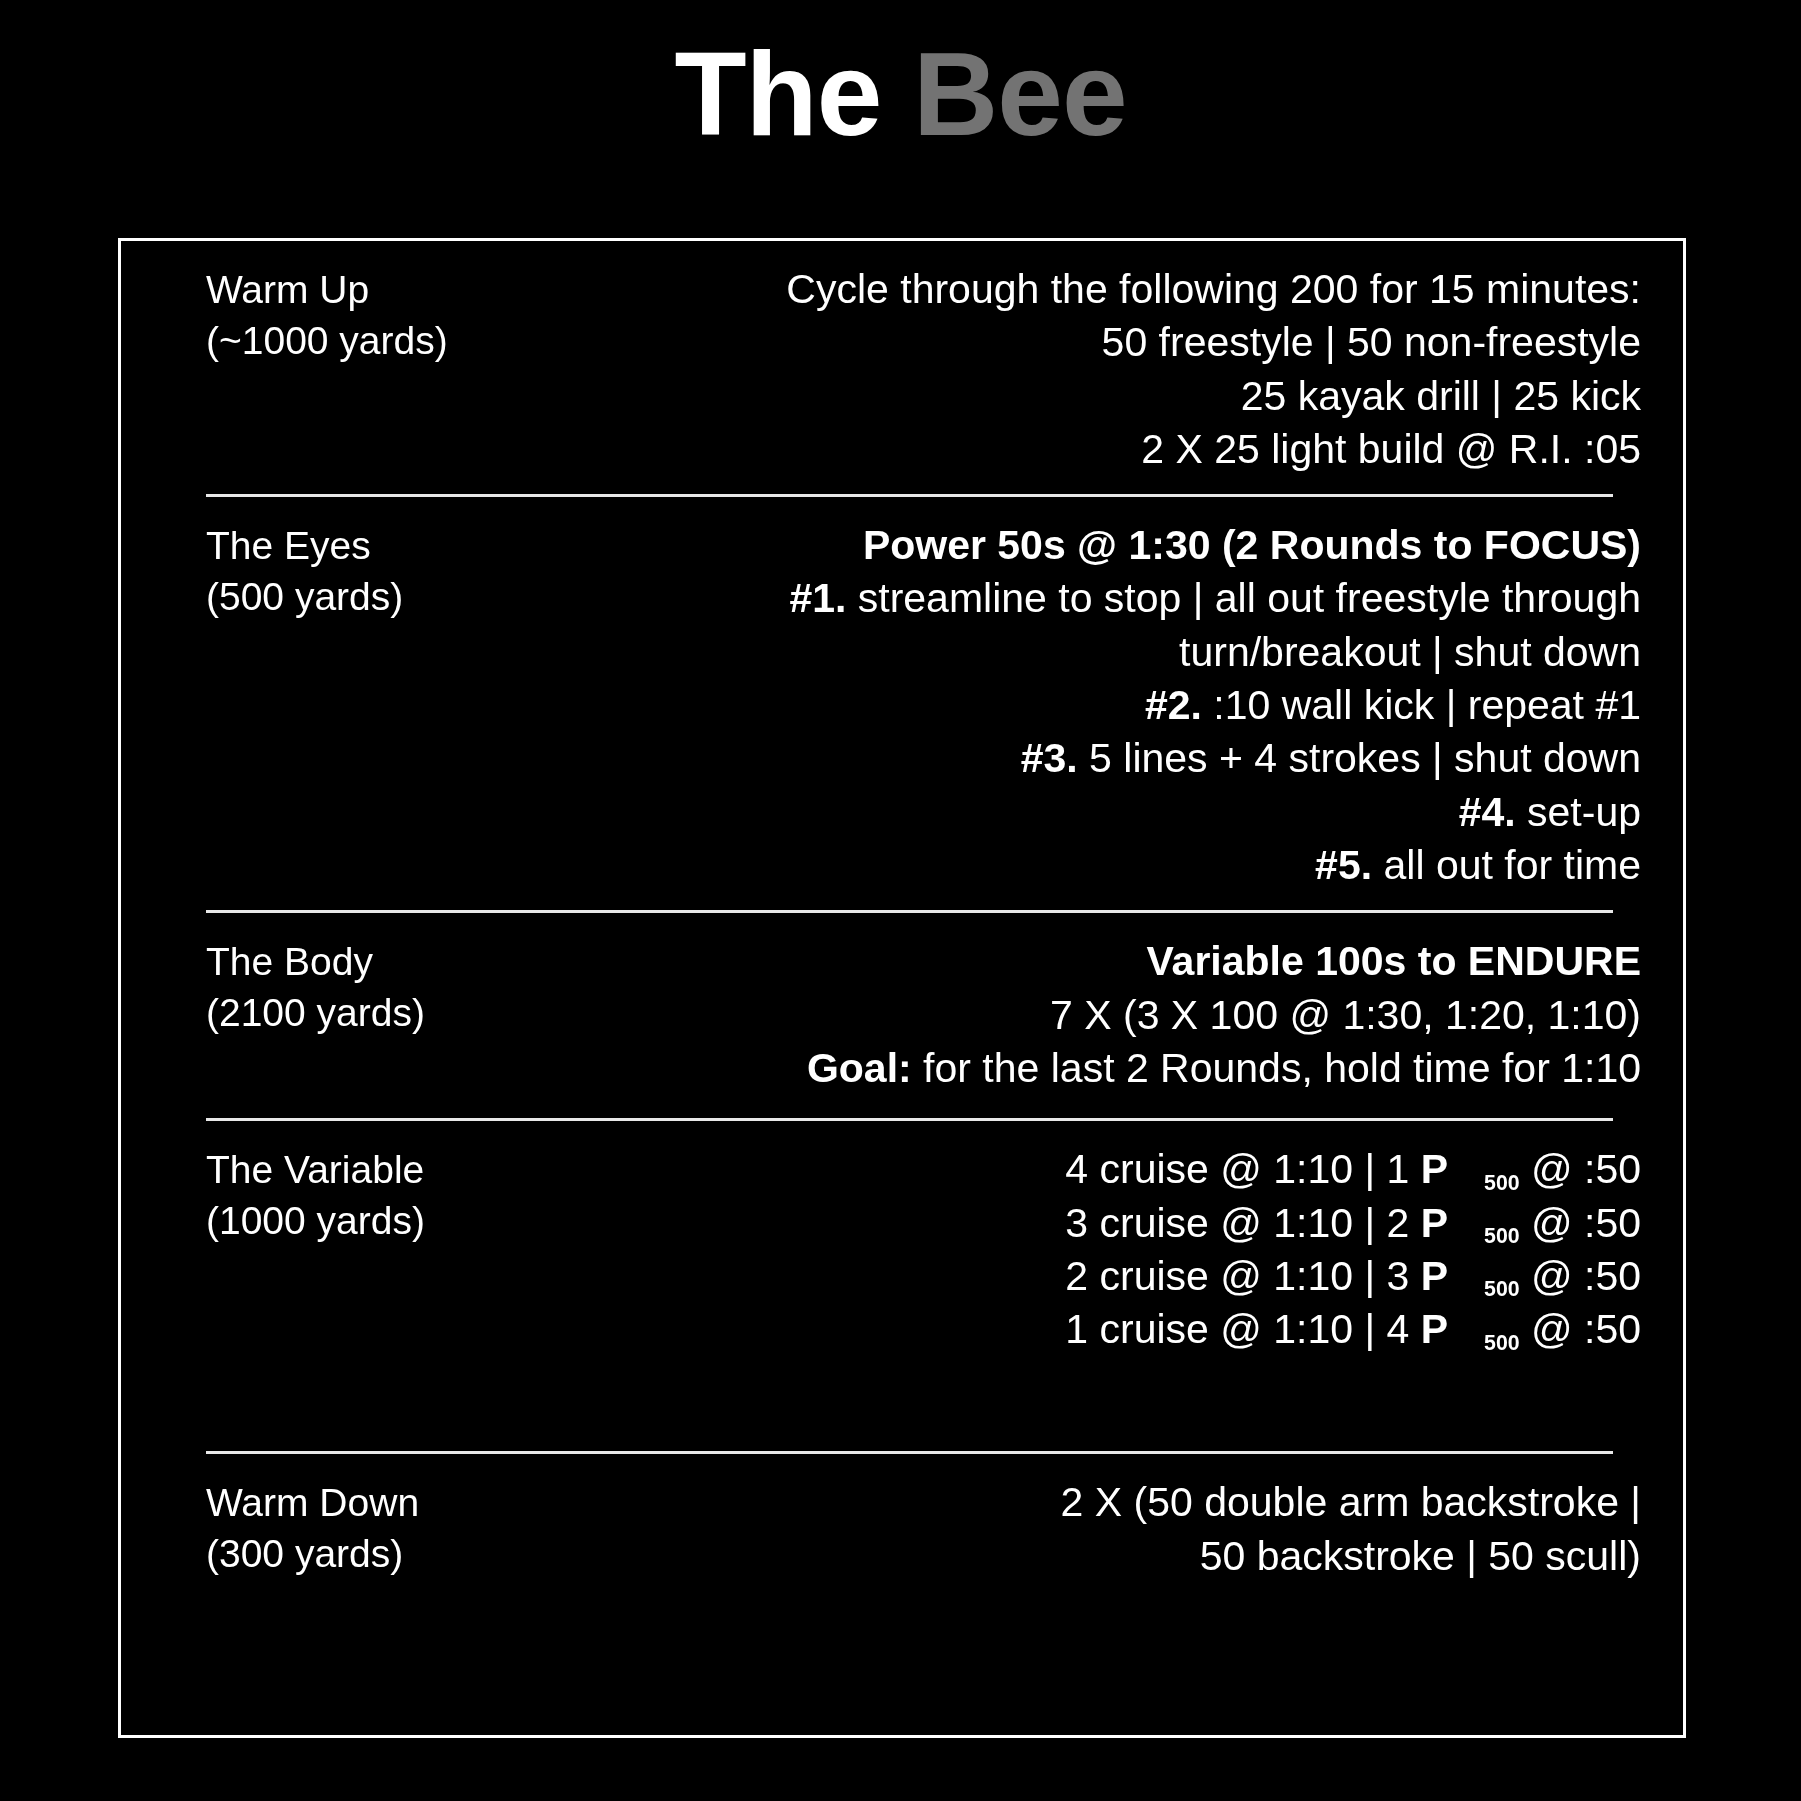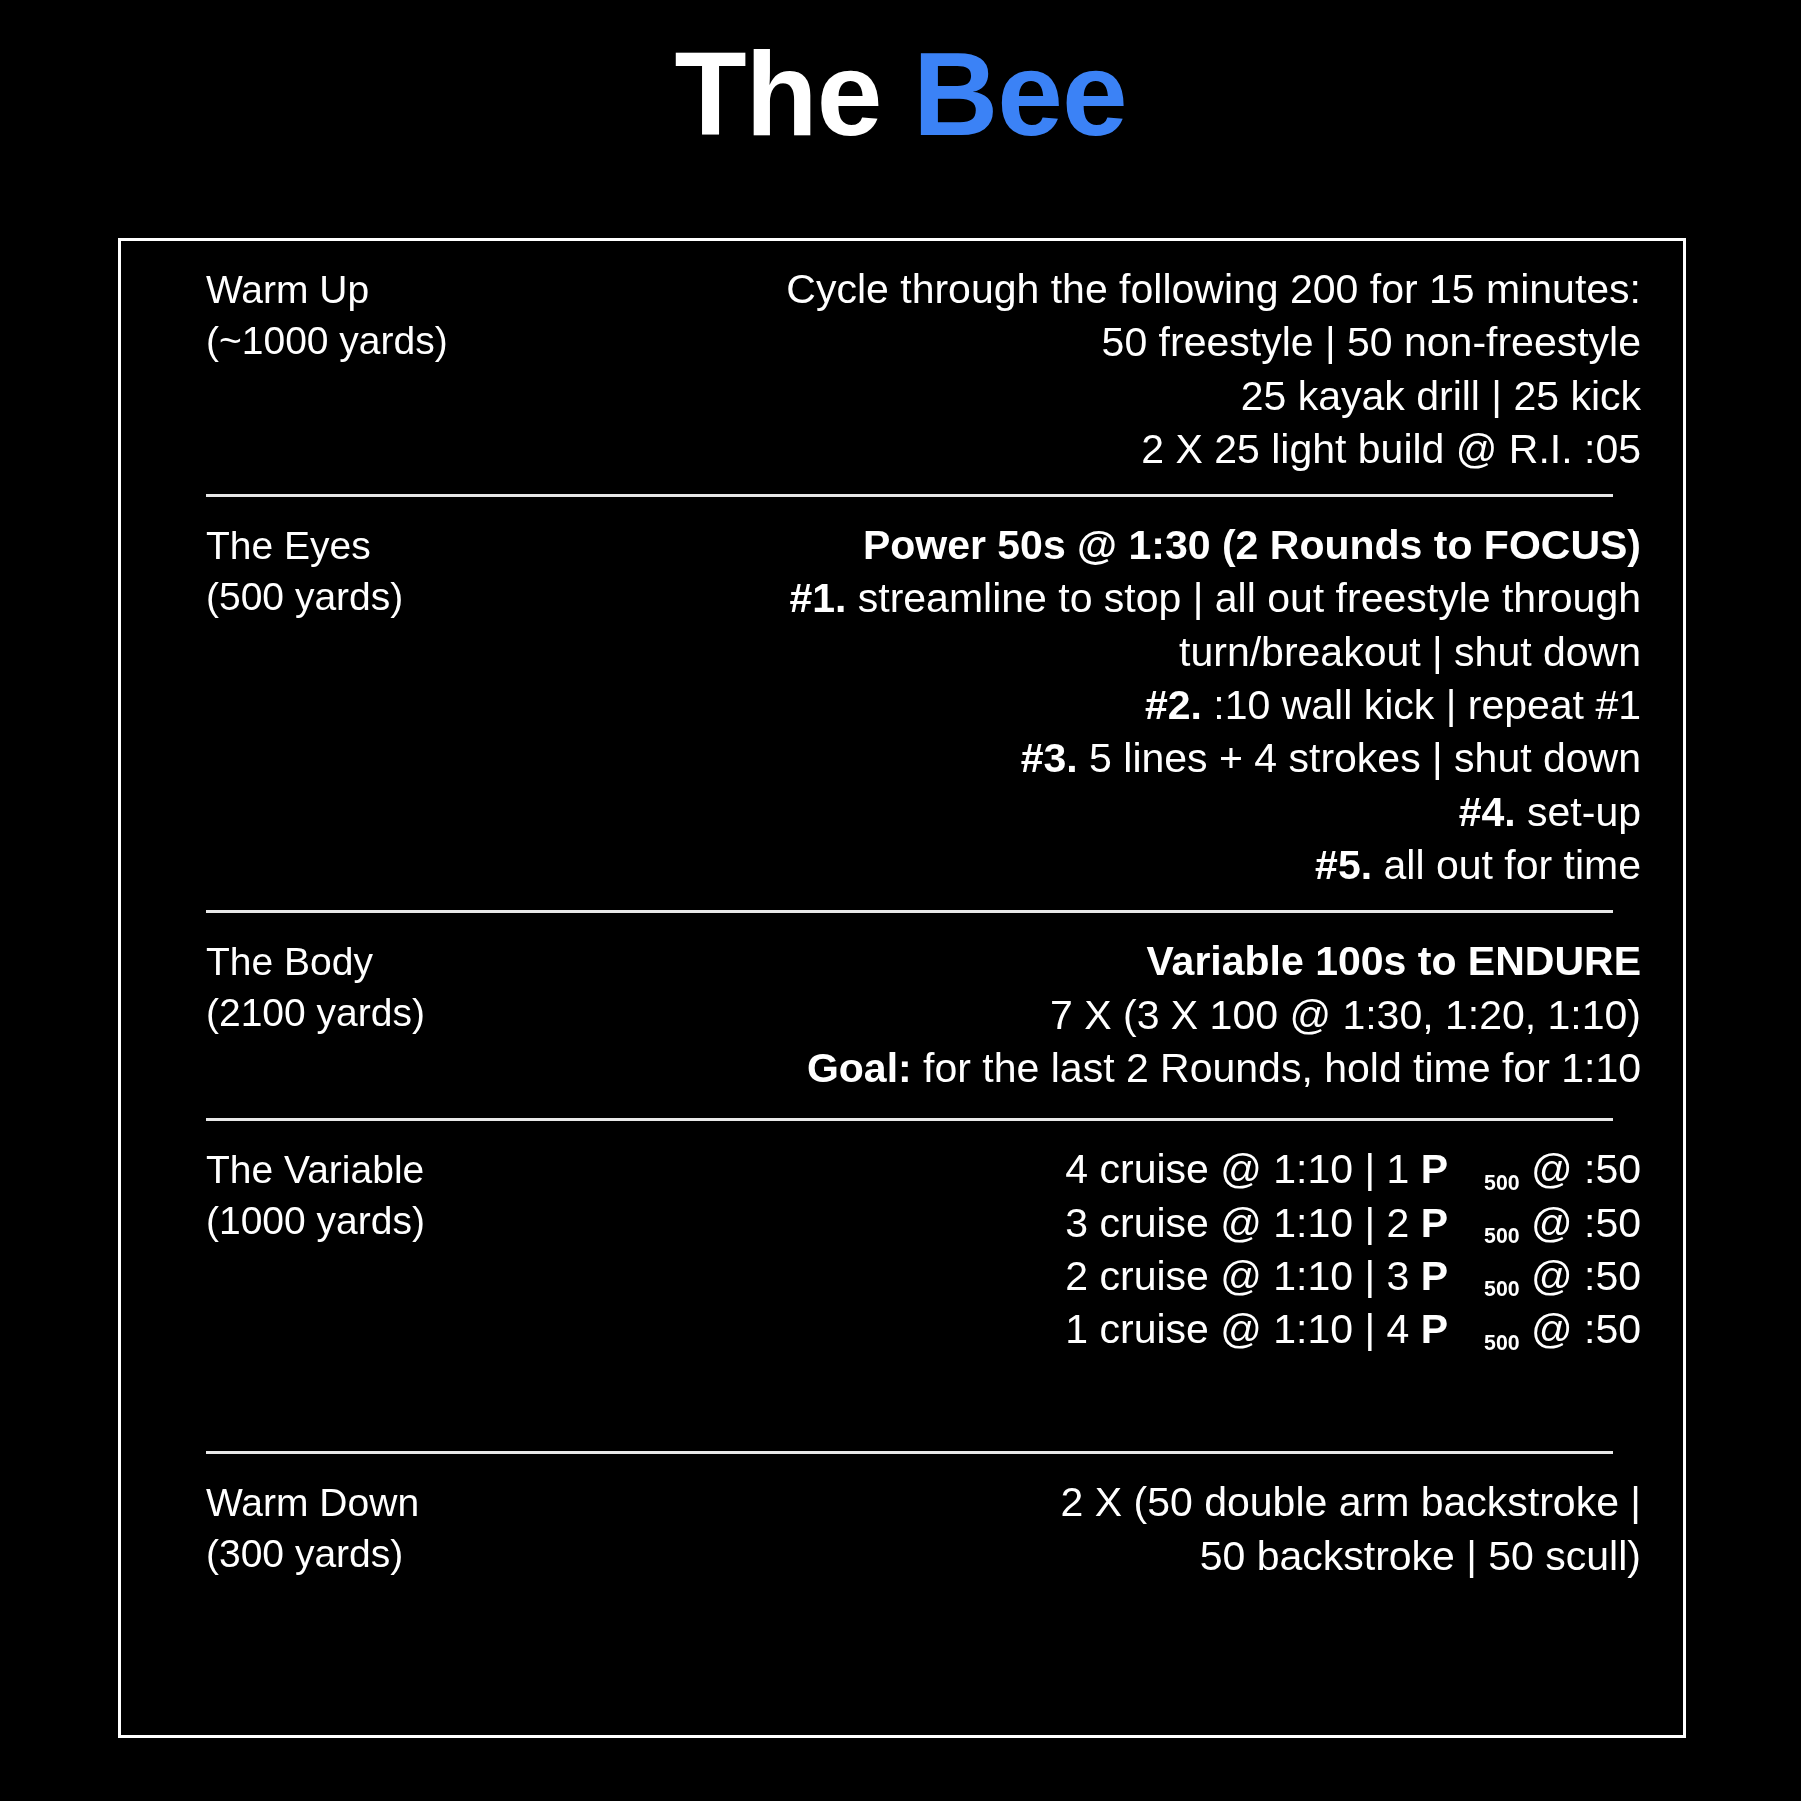--- a/index.html
+++ b/index.html
@@ -24,21 +24,21 @@
   .title {
     text-align: center;
     font-size: 118px;
     font-weight: bold;
     letter-spacing: -1px;
     padding-top: 28px;
     line-height: 1.12;
     white-space: nowrap;
   }
   .title .w { color: #ffffff; }
-  .title .t { color: #3b82f6; }
+  .title .t { color: #737373; }
 
   .card {
     position: absolute;
     left: 118px;
     top: 238px;
     width: 1568px;
     height: 1500px;
     border: 3px solid #ffffff;
     box-sizing: border-box;
     padding: 0;

